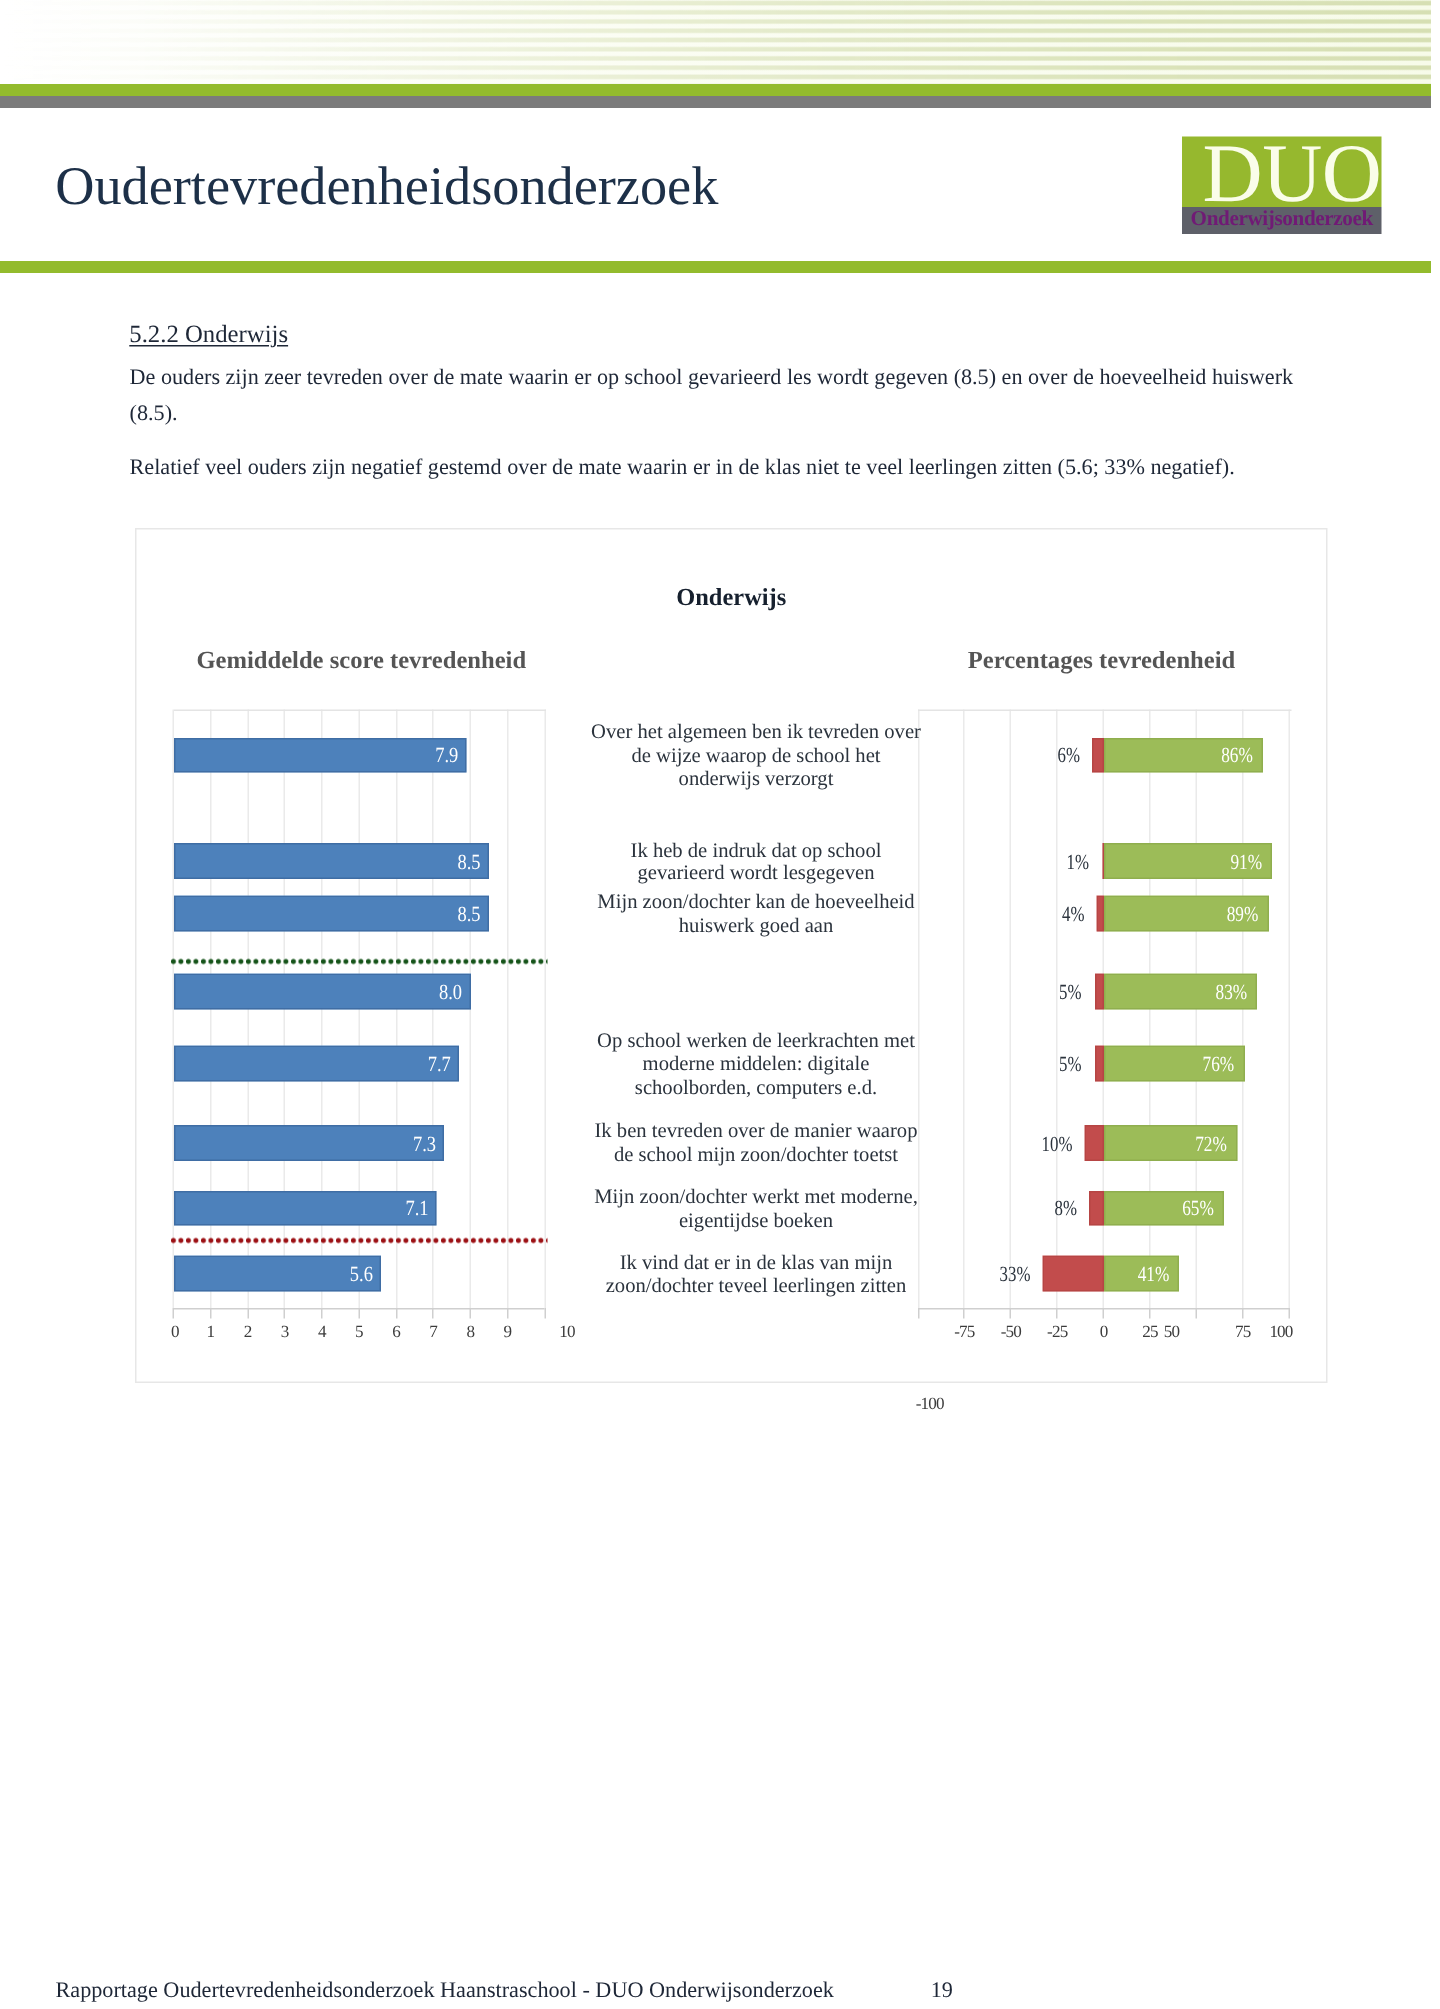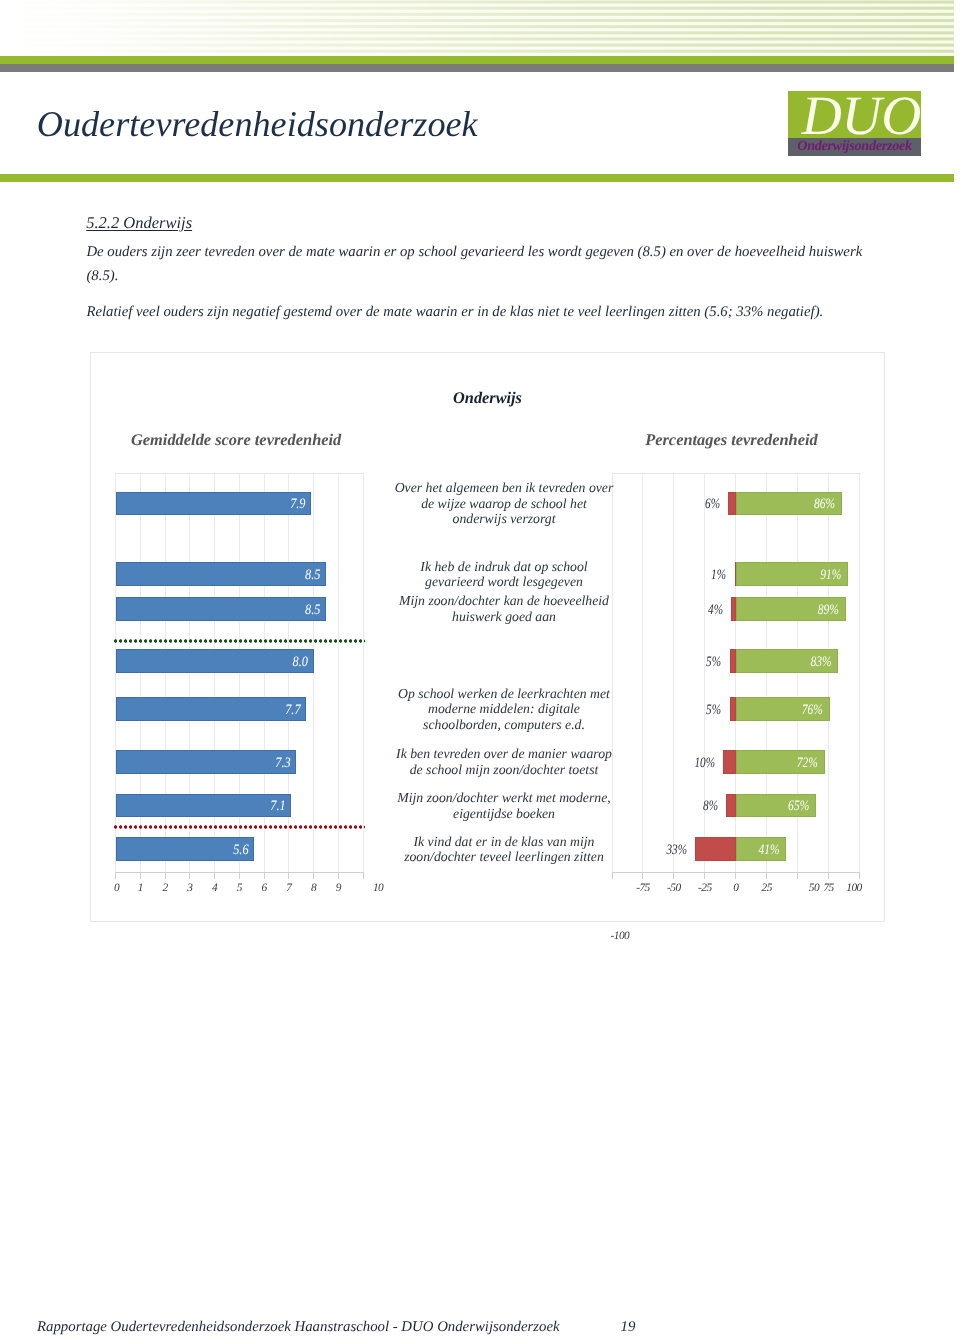--- a/index.html
+++ b/index.html
@@ -1,19 +1,19 @@
 <!DOCTYPE html>
 <html><head>
 <meta charset="utf-8">
 <title>Oudertevredenheidsonderzoek</title>
 <style>
   html,body{margin:0;padding:0;}
   body{width:960px;height:1339px;background:#ffffff;font-family:"Liberation Serif",serif;overflow:hidden;position:relative;
     -webkit-font-smoothing:antialiased;text-rendering:geometricPrecision;}
-  .page{position:absolute;left:0;top:0;width:960px;height:1339px;will-change:transform;font-style:italic;}
+  .page{position:absolute;left:0;top:0;width:960px;height:1339px;will-change:transform;}
 
   
   .hdr-stripes{position:absolute;left:0;top:0;width:954px;height:56px;overflow:hidden;
     background:linear-gradient(to right,#ffffff 0%,#fdfefa 18%,#fbfdf3 45%,#f9fcef 72%,#f7fbe9 100%);}
   .hdr-stripes::before{content:"";position:absolute;left:0;top:0;right:0;bottom:0;
     background:repeating-linear-gradient(to bottom,
         rgba(255,255,255,0) 0px, #d6dfb3 1.1px, #d6dfb3 3.0px,
         rgba(255,255,255,0) 4.1px, rgba(255,255,255,0) 6.15px);
     -webkit-mask-image:linear-gradient(to right,rgba(0,0,0,0) 0%,rgba(0,0,0,0.06) 10%,rgba(0,0,0,0.30) 30%,rgba(0,0,0,0.62) 55%,rgba(0,0,0,0.88) 80%,rgba(0,0,0,1) 100%);
     mask-image:linear-gradient(to right,rgba(0,0,0,0) 0%,rgba(0,0,0,0.06) 10%,rgba(0,0,0,0.30) 30%,rgba(0,0,0,0.62) 55%,rgba(0,0,0,0.88) 80%,rgba(0,0,0,1) 100%);}
@@ -173,21 +173,21 @@
       <div class="tick" style="left:704.3125px;top:872.3px;height:7px"></div>
       <div class="ticklabel" style="left:679.8125px;top:881.8px;width:50px;text-align:center">-25</div>
       <div class="gridline" style="left:735.25px;top:472.5px;height:399.79999999999995px"></div>
       <div class="tick" style="left:735.25px;top:872.3px;height:7px"></div>
       <div class="ticklabel" style="left:710.75px;top:881.8px;width:50px;text-align:center">0</div>
       <div class="gridline" style="left:766.1875px;top:472.5px;height:399.79999999999995px"></div>
       <div class="tick" style="left:766.1875px;top:872.3px;height:7px"></div>
       <div class="ticklabel" style="left:741.6875px;top:881.8px;width:50px;text-align:center">25</div>
       <div class="gridline" style="left:797.125px;top:472.5px;height:399.79999999999995px"></div>
       <div class="tick" style="left:797.125px;top:872.3px;height:7px"></div>
-      <div class="ticklabel" style="left:789px;top:881.8px;width:50px;text-align:center">50</div>
+      <div class="ticklabel" style="left:756px;top:881.8px;width:50px;text-align:center">50</div>
       <div class="gridline" style="left:828.0625px;top:472.5px;height:399.79999999999995px"></div>
       <div class="tick" style="left:828.0625px;top:872.3px;height:7px"></div>
       <div class="ticklabel" style="left:803.5625px;top:881.8px;width:50px;text-align:center">75</div>
       <div class="gridline" style="left:859px;top:472.5px;height:399.79999999999995px"></div>
       <div class="tick" style="left:859px;top:872.3px;height:7px"></div>
       <div class="ticklabel" style="left:811.7px;top:881.8px;width:50px;text-align:right">100</div>
       <div class="axisline" style="left:612px;top:872.3px;width:247.5px"></div>
       <div class="axisline" style="left:612px;top:472.5px;width:248.5px;background:#e4e4e4"></div>
       <div class="bar bar-green" style="left:735.75px;top:491.85px;width:106.42499999999995px;height:23.5px"></div>
       <div class="vlabel pct" style="left:735.75px;top:497.40000000000003px;width:99.22499999999995px;text-align:right">86%</div>

